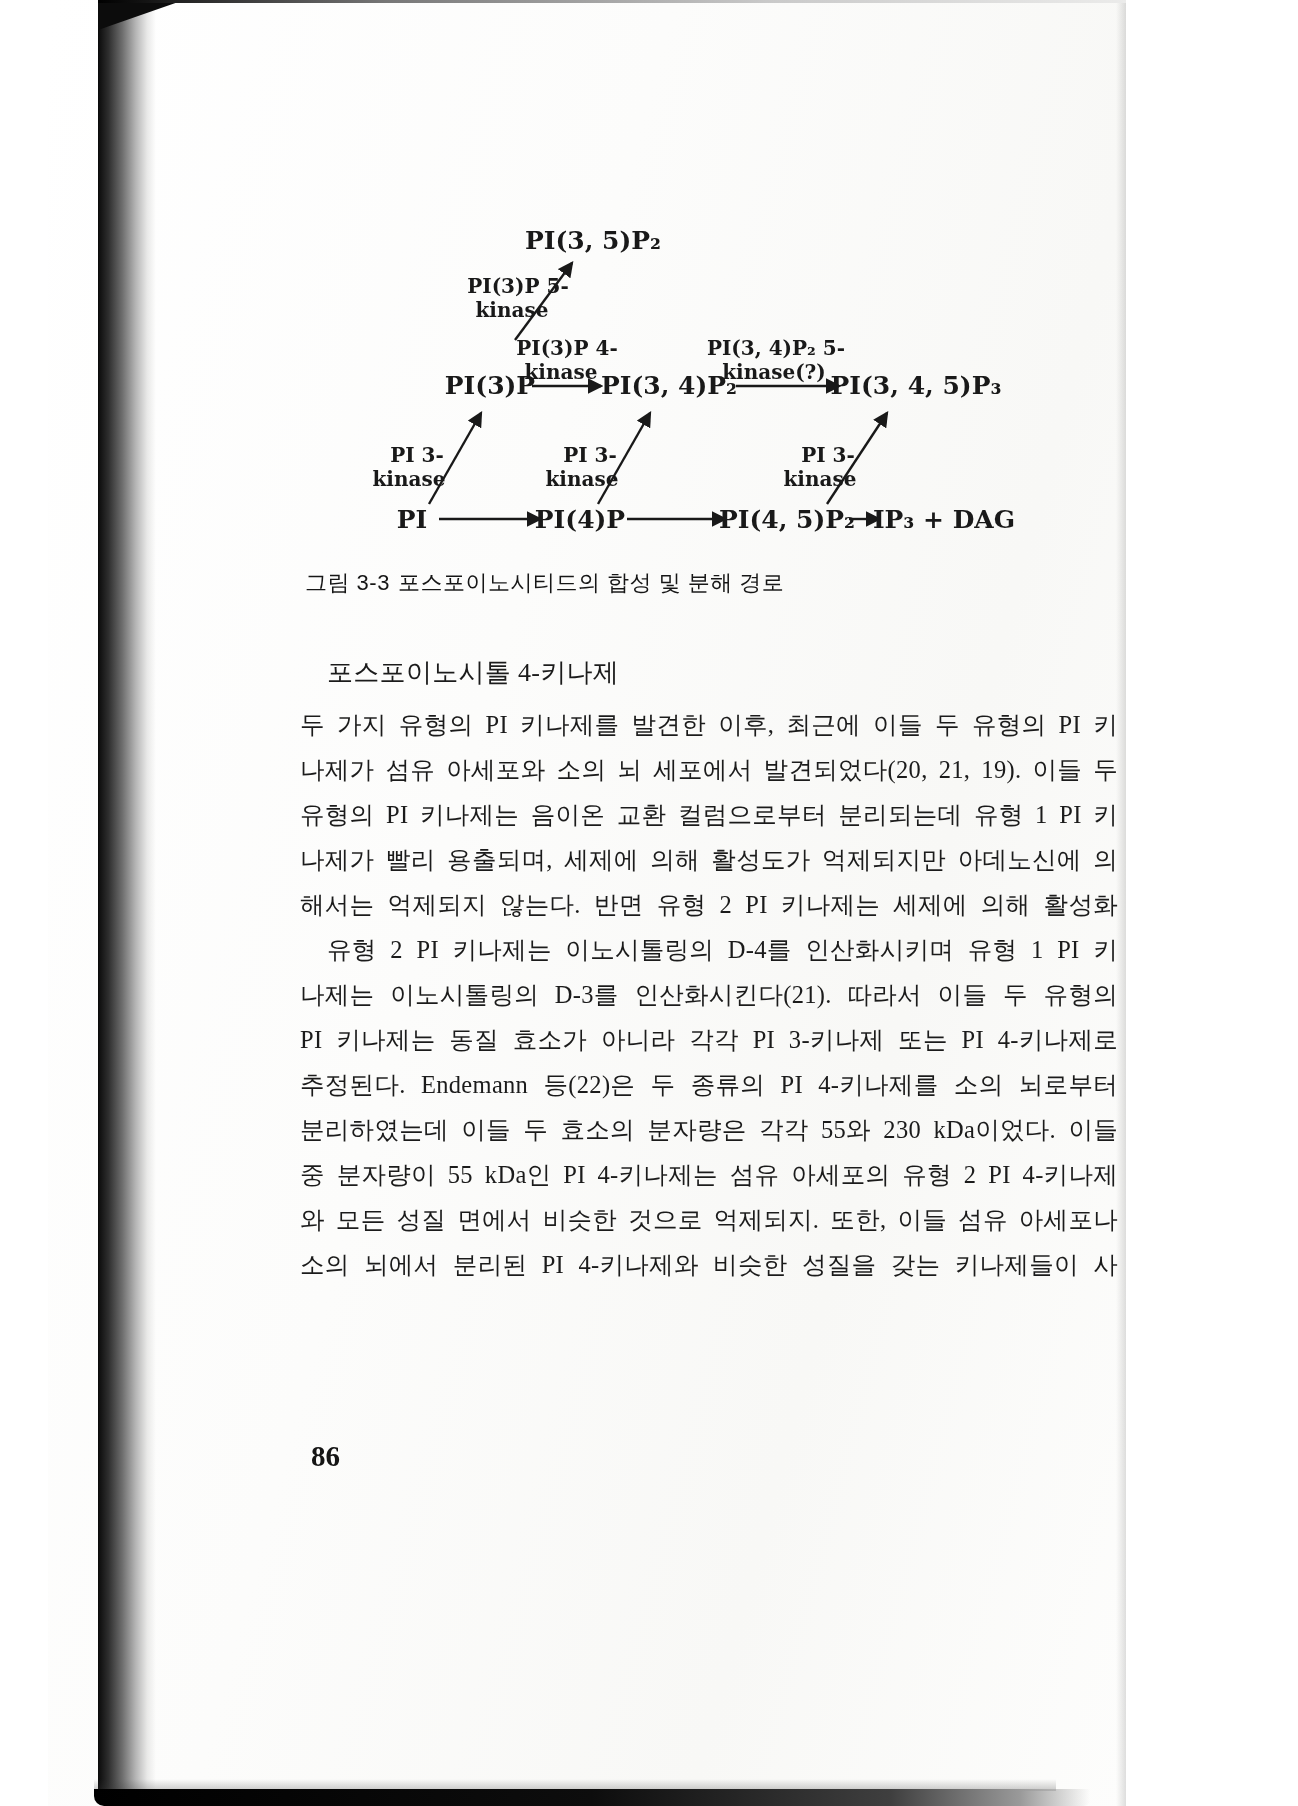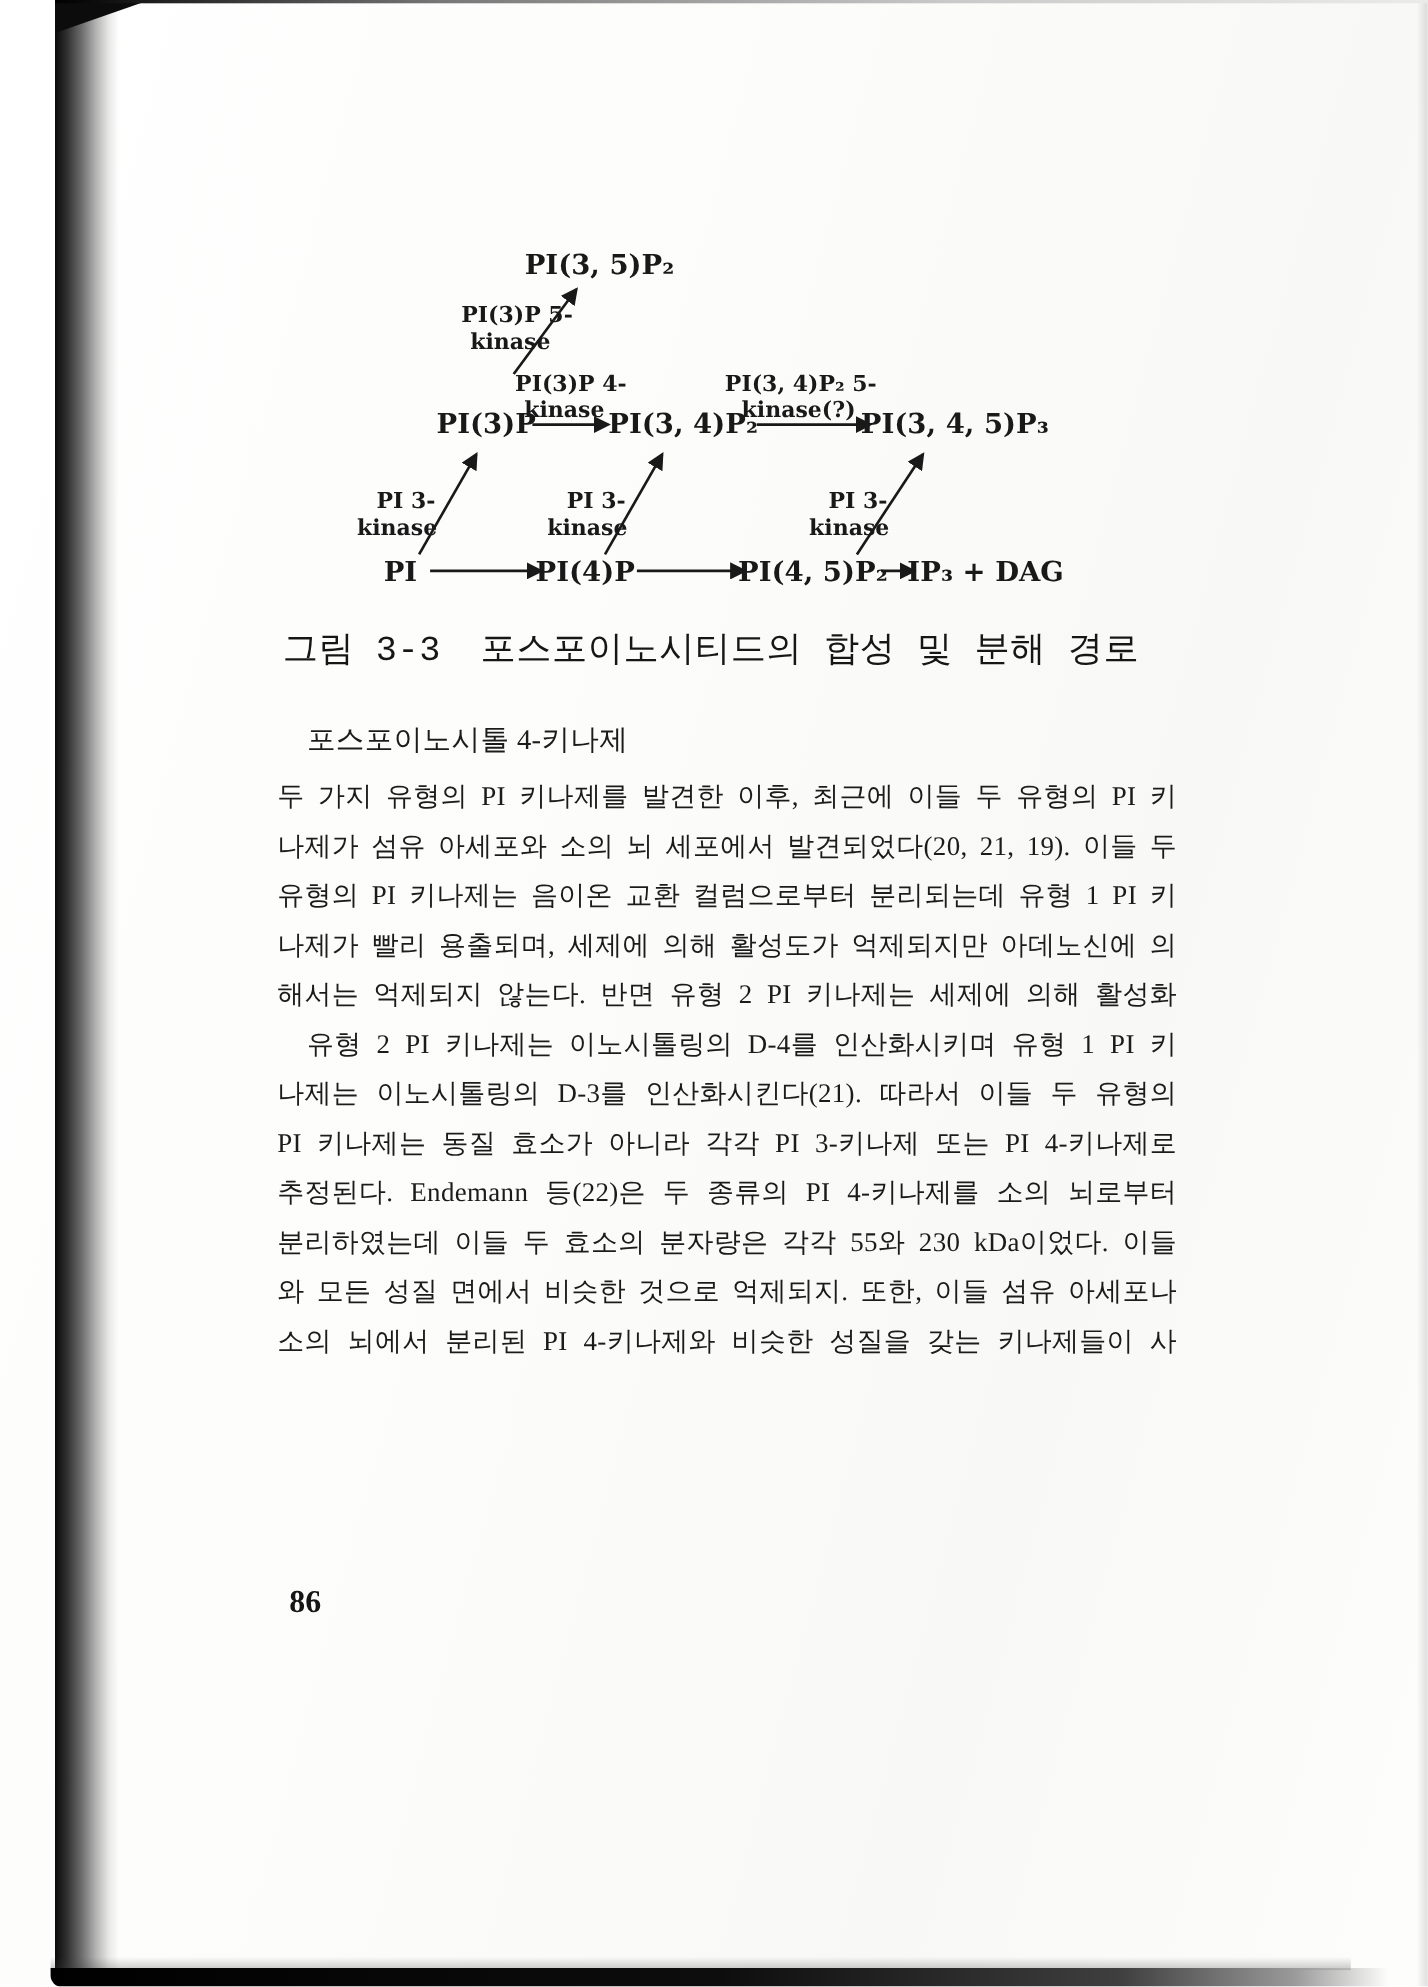--- a/index.html
+++ b/index.html
@@ -5,22 +5,23 @@
   * { margin:0; padding:0; box-sizing:border-box; }
   html,body { width:1298px; height:1806px; }
   body {
     background:#ffffff;
     font-family:"Liberation Serif","DejaVu Serif",serif;
     color:#1c1c1c;
     overflow:hidden;
   }
   .page {
     position:relative;
-    width:1298px; height:1806px;
+    width:1078px; height:1806px;
     background:linear-gradient(105deg,#ffffff 0%,#fcfcfb 40%,#f8f8f6 72%,#fdfdfc 100%);
+    margin-left:48px;
   }
   
   .spine-shadow {
     position:absolute; left:50px; top:0; bottom:8px; width:58px; z-index:1;
     background:linear-gradient(to right,#0a0a0a 0%,#2e2e2e 18%,#6e6e6e 42%,#b5b5b5 65%,#e9e9e8 85%,rgba(255,255,255,0) 100%);
   }
   .cover-corner {
     position:absolute; left:50px; top:0; width:86px; height:30px; z-index:2;
     background:#0c0c0c;
     clip-path:polygon(0 0,100% 0,0 100%);
@@ -44,22 +45,22 @@
   }
   
   .diagram { position:absolute; left:0; top:0; width:1298px; height:620px; z-index:5; }
   .diagram text { font-family:"DejaVu Serif","Liberation Serif",serif; font-weight:bold; fill:#191919; text-anchor:middle; }
   .diagram .node { font-size:25px; }
   .diagram .enz  { font-size:20px; }
   .diagram line  { stroke:#191919; stroke-width:2.4; }
   
   .figure-caption {
     position:absolute; left:257px; top:568px; z-index:5;
-    font-family:Liberation Mono, monospace;
-    font-size:32px; color:#161616; display:flex; gap:36px; letter-spacing:0.5px;
+    font-family:Liberation Sans, sans-serif;
+    font-size:22px; color:#161616; display:flex; gap:8px; letter-spacing:0.5px;
   }
   
   .body-text {
     position:absolute; left:252px; top:648px; width:818px; z-index:5;
     font-size:24.5px; color:#1b1b1b; letter-spacing:0.3px;
   }
   .body-text .heading {
     text-indent:27px; line-height:50px; margin-bottom:4px;
     font-size:26px;
   }
@@ -140,19 +141,20 @@
     <div class="line">나제가 섬유 아세포와 소의 뇌 세포에서 발견되었다(20, 21, 19). 이들 두</div>
     <div class="line">유형의 PI 키나제는 음이온 교환 컬럼으로부터 분리되는데 유형 1 PI 키</div>
     <div class="line">나제가 빨리 용출되며, 세제에 의해 활성도가 억제되지만 아데노신에 의</div>
     <div class="line">해서는 억제되지 않는다. 반면 유형 2 PI 키나제는 세제에 의해 활성화</div>
 
     <div class="line first">유형 2 PI 키나제는 이노시톨링의 D-4를 인산화시키며 유형 1 PI 키</div>
     <div class="line">나제는 이노시톨링의 D-3를 인산화시킨다(21). 따라서 이들 두 유형의</div>
     <div class="line">PI 키나제는 동질 효소가 아니라 각각 PI 3-키나제 또는 PI 4-키나제로</div>
     <div class="line">추정된다. Endemann 등(22)은 두 종류의 PI 4-키나제를 소의 뇌로부터</div>
     <div class="line">분리하였는데 이들 두 효소의 분자량은 각각 55와 230 kDa이었다. 이들</div>
+    <div class="line">중 분자량이 55 kDa인 PI 4-키나제는 섬유 아세포의 유형 2 PI 4-키나제</div>
     <div class="line">와 모든 성질 면에서 비슷한 것으로 억제되지. 또한, 이들 섬유 아세포나</div>
     <div class="line">소의 뇌에서 분리된 PI 4-키나제와 비슷한 성질을 갖는 키나제들이 사</div>
   </div>
 
   <div class="page-number">86</div>
 
 </div>
 
 </body></html>

